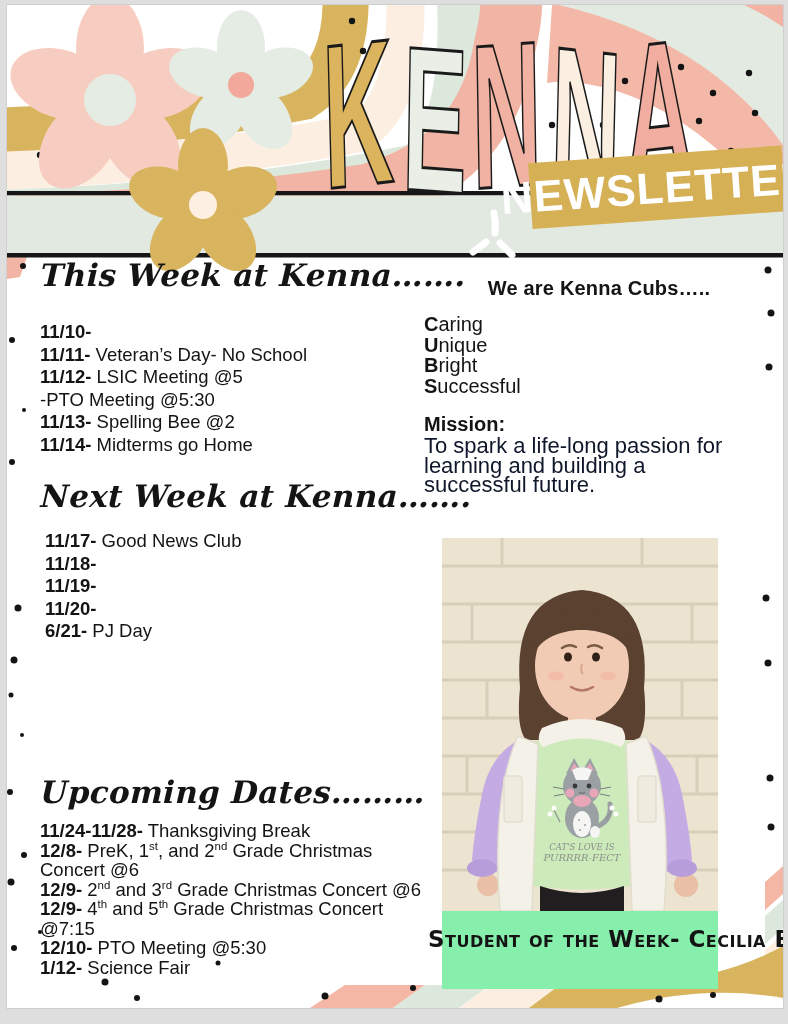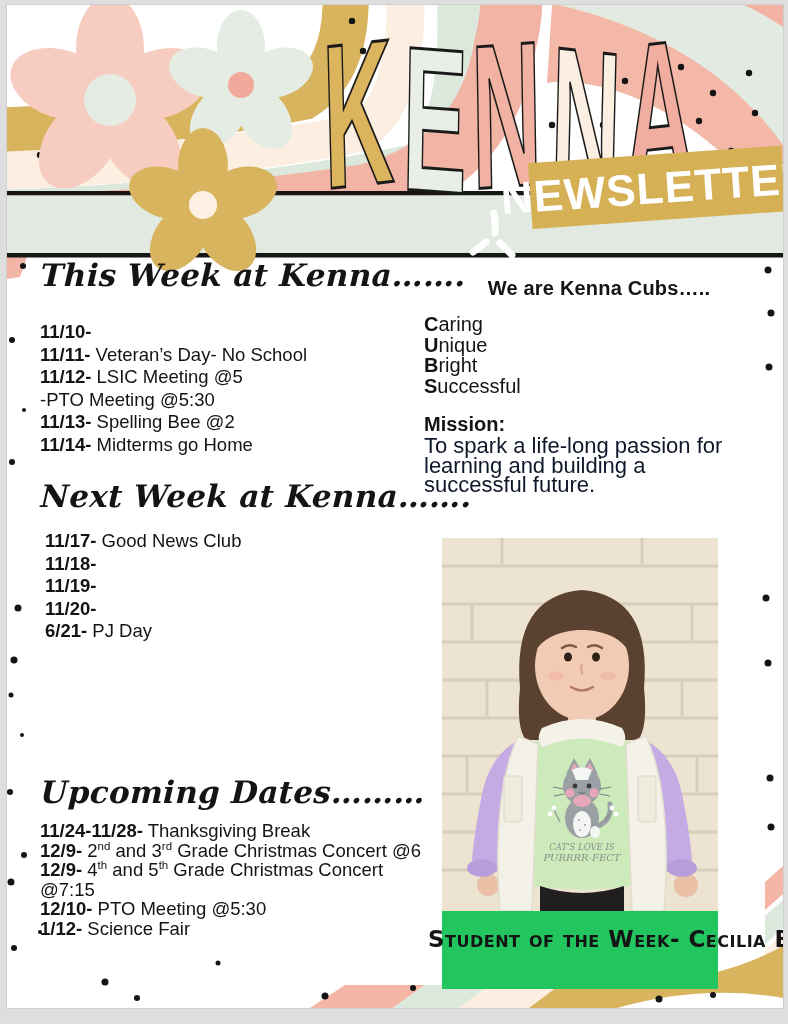--- a/index.html
+++ b/index.html
@@ -34,21 +34,21 @@
   .evt sup{font-size:.62em;line-height:0;vertical-align:super;}
 
   
   .we-are{font-size:20px;font-weight:700;color:#141414;letter-spacing:.2px;text-align:center;}
   .cubs{width:250px;text-align:left;margin-top:14px;font-size:20px;line-height:20.5px;color:#141414;}
   .cubs b{font-weight:700;}
   .mission-label{font-size:20px;font-weight:700;margin-top:17px;color:#141414;}
   .mission{font-size:22px;line-height:19.5px;width:310px;color:#0f172a;margin-top:0;}
 
   
-  .photo-frame{left:435px;top:533px;width:276px;height:451px;background:#22c55e;}
+  .photo-frame{left:435px;top:533px;width:276px;height:451px;background:#86efac;}
   .caption{
     left:421px;top:921px;width:310px;text-align:center;
     font-family:"DejaVu Sans",sans-serif;
     font-variant:small-caps;font-weight:700;font-size:23px;
     letter-spacing:.5px;color:#141414;white-space:nowrap;
   }
 
   .dots-layer{left:0;top:0;pointer-events:none;z-index:6;}
   .decor-bottom{left:0;top:853px;z-index:1;}
   .content{z-index:2;}
@@ -172,20 +172,21 @@
         <div class="evt"><b class="dt">11/19-</b></div>
         <div class="evt"><b class="dt">11/20-</b></div>
         <div class="evt"><b class="dt">6/21-</b> PJ Day</div>
       </div>
   </div>
 
   <div class="abs content upcoming" style="left:33px;top:769px;width:402px">
     <div class="script-head">Upcoming Dates………</div>
     <div class="evt-list" style="margin-top:11px">
         <div class="evt"><b class="dt">11/24-11/28-</b> Thanksgiving Break</div>
+        <div class="evt"><b class="dt">12/8-</b> PreK, 1<sup>st</sup>, and 2<sup>nd</sup> Grade Christmas Concert @6</div>
         <div class="evt"><b class="dt">12/9-</b> 2<sup>nd</sup> and 3<sup>rd</sup> Grade Christmas Concert @6</div>
         <div class="evt"><b class="dt">12/9-</b> 4<sup>th</sup> and 5<sup>th</sup> Grade Christmas Concert @7:15</div>
         <div class="evt"><b class="dt">12/10-</b> PTO Meeting @5:30</div>
         <div class="evt"><b class="dt">1/12-</b> Science Fair</div>
       </div>
   </div>
 
   <div class="abs content" style="left:417px;top:272px;width:350px">
     <div class="we-are">We are Kenna Cubs…..</div>
     <div class="cubs">

